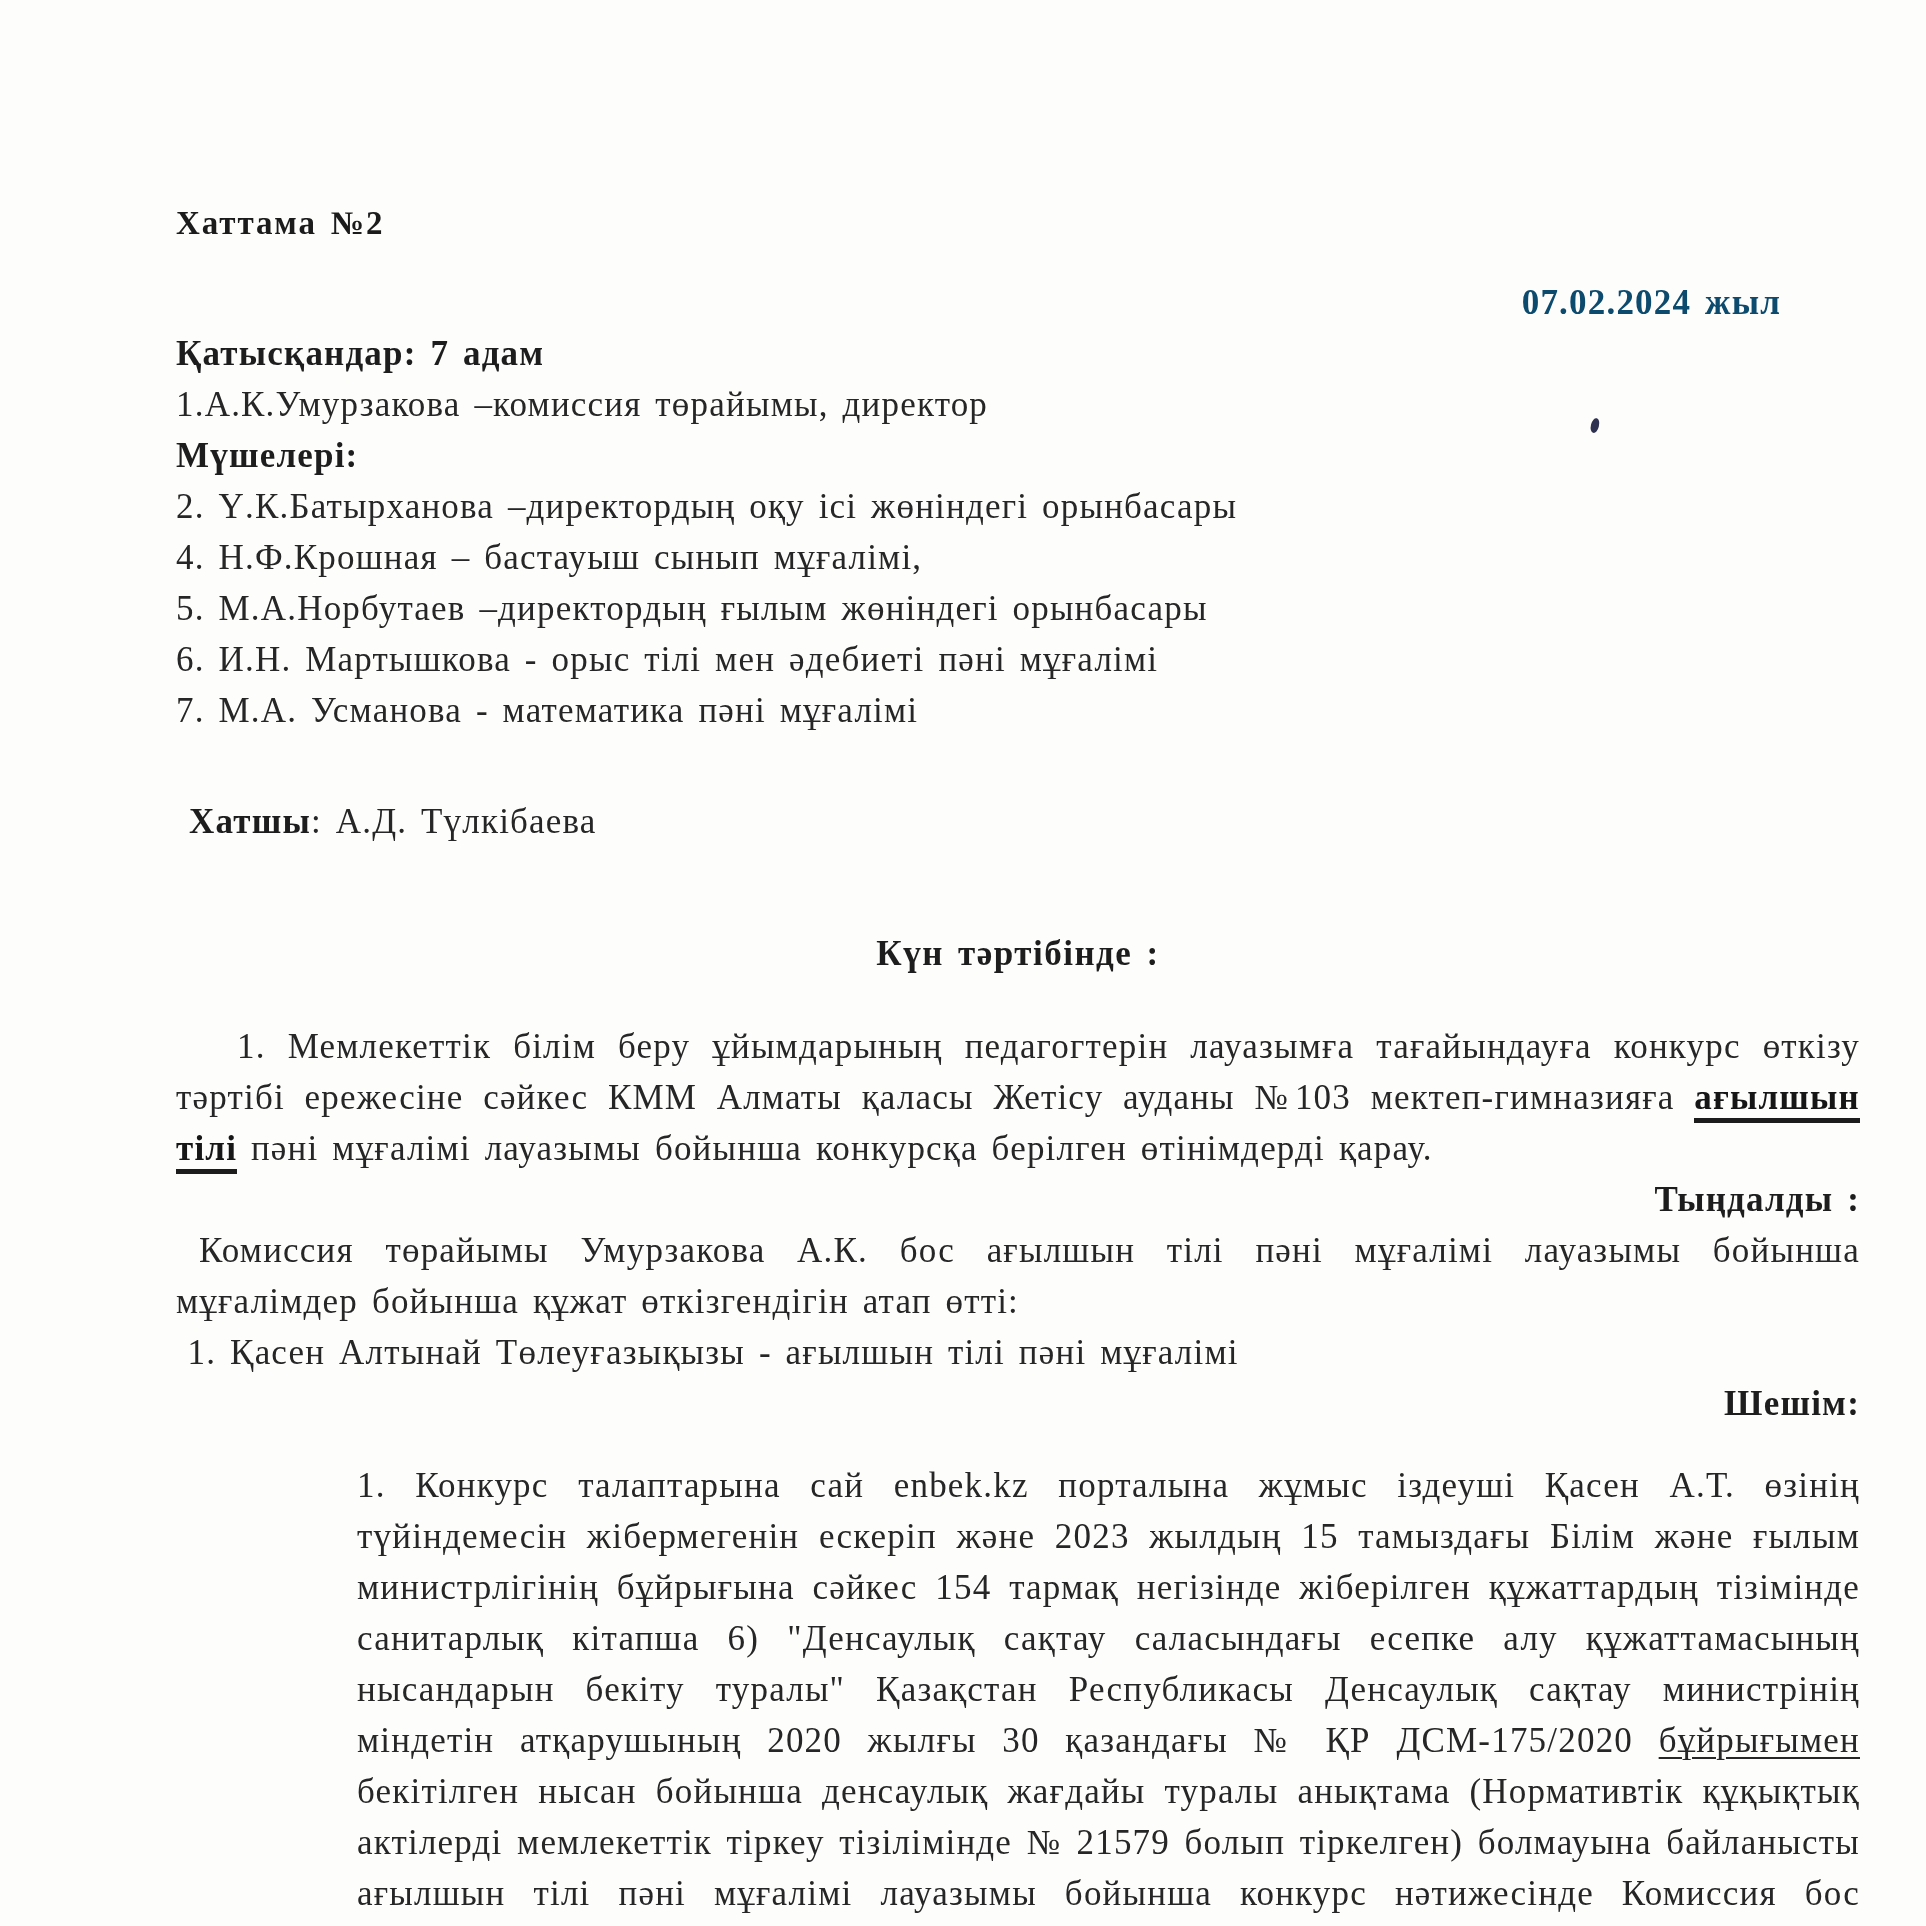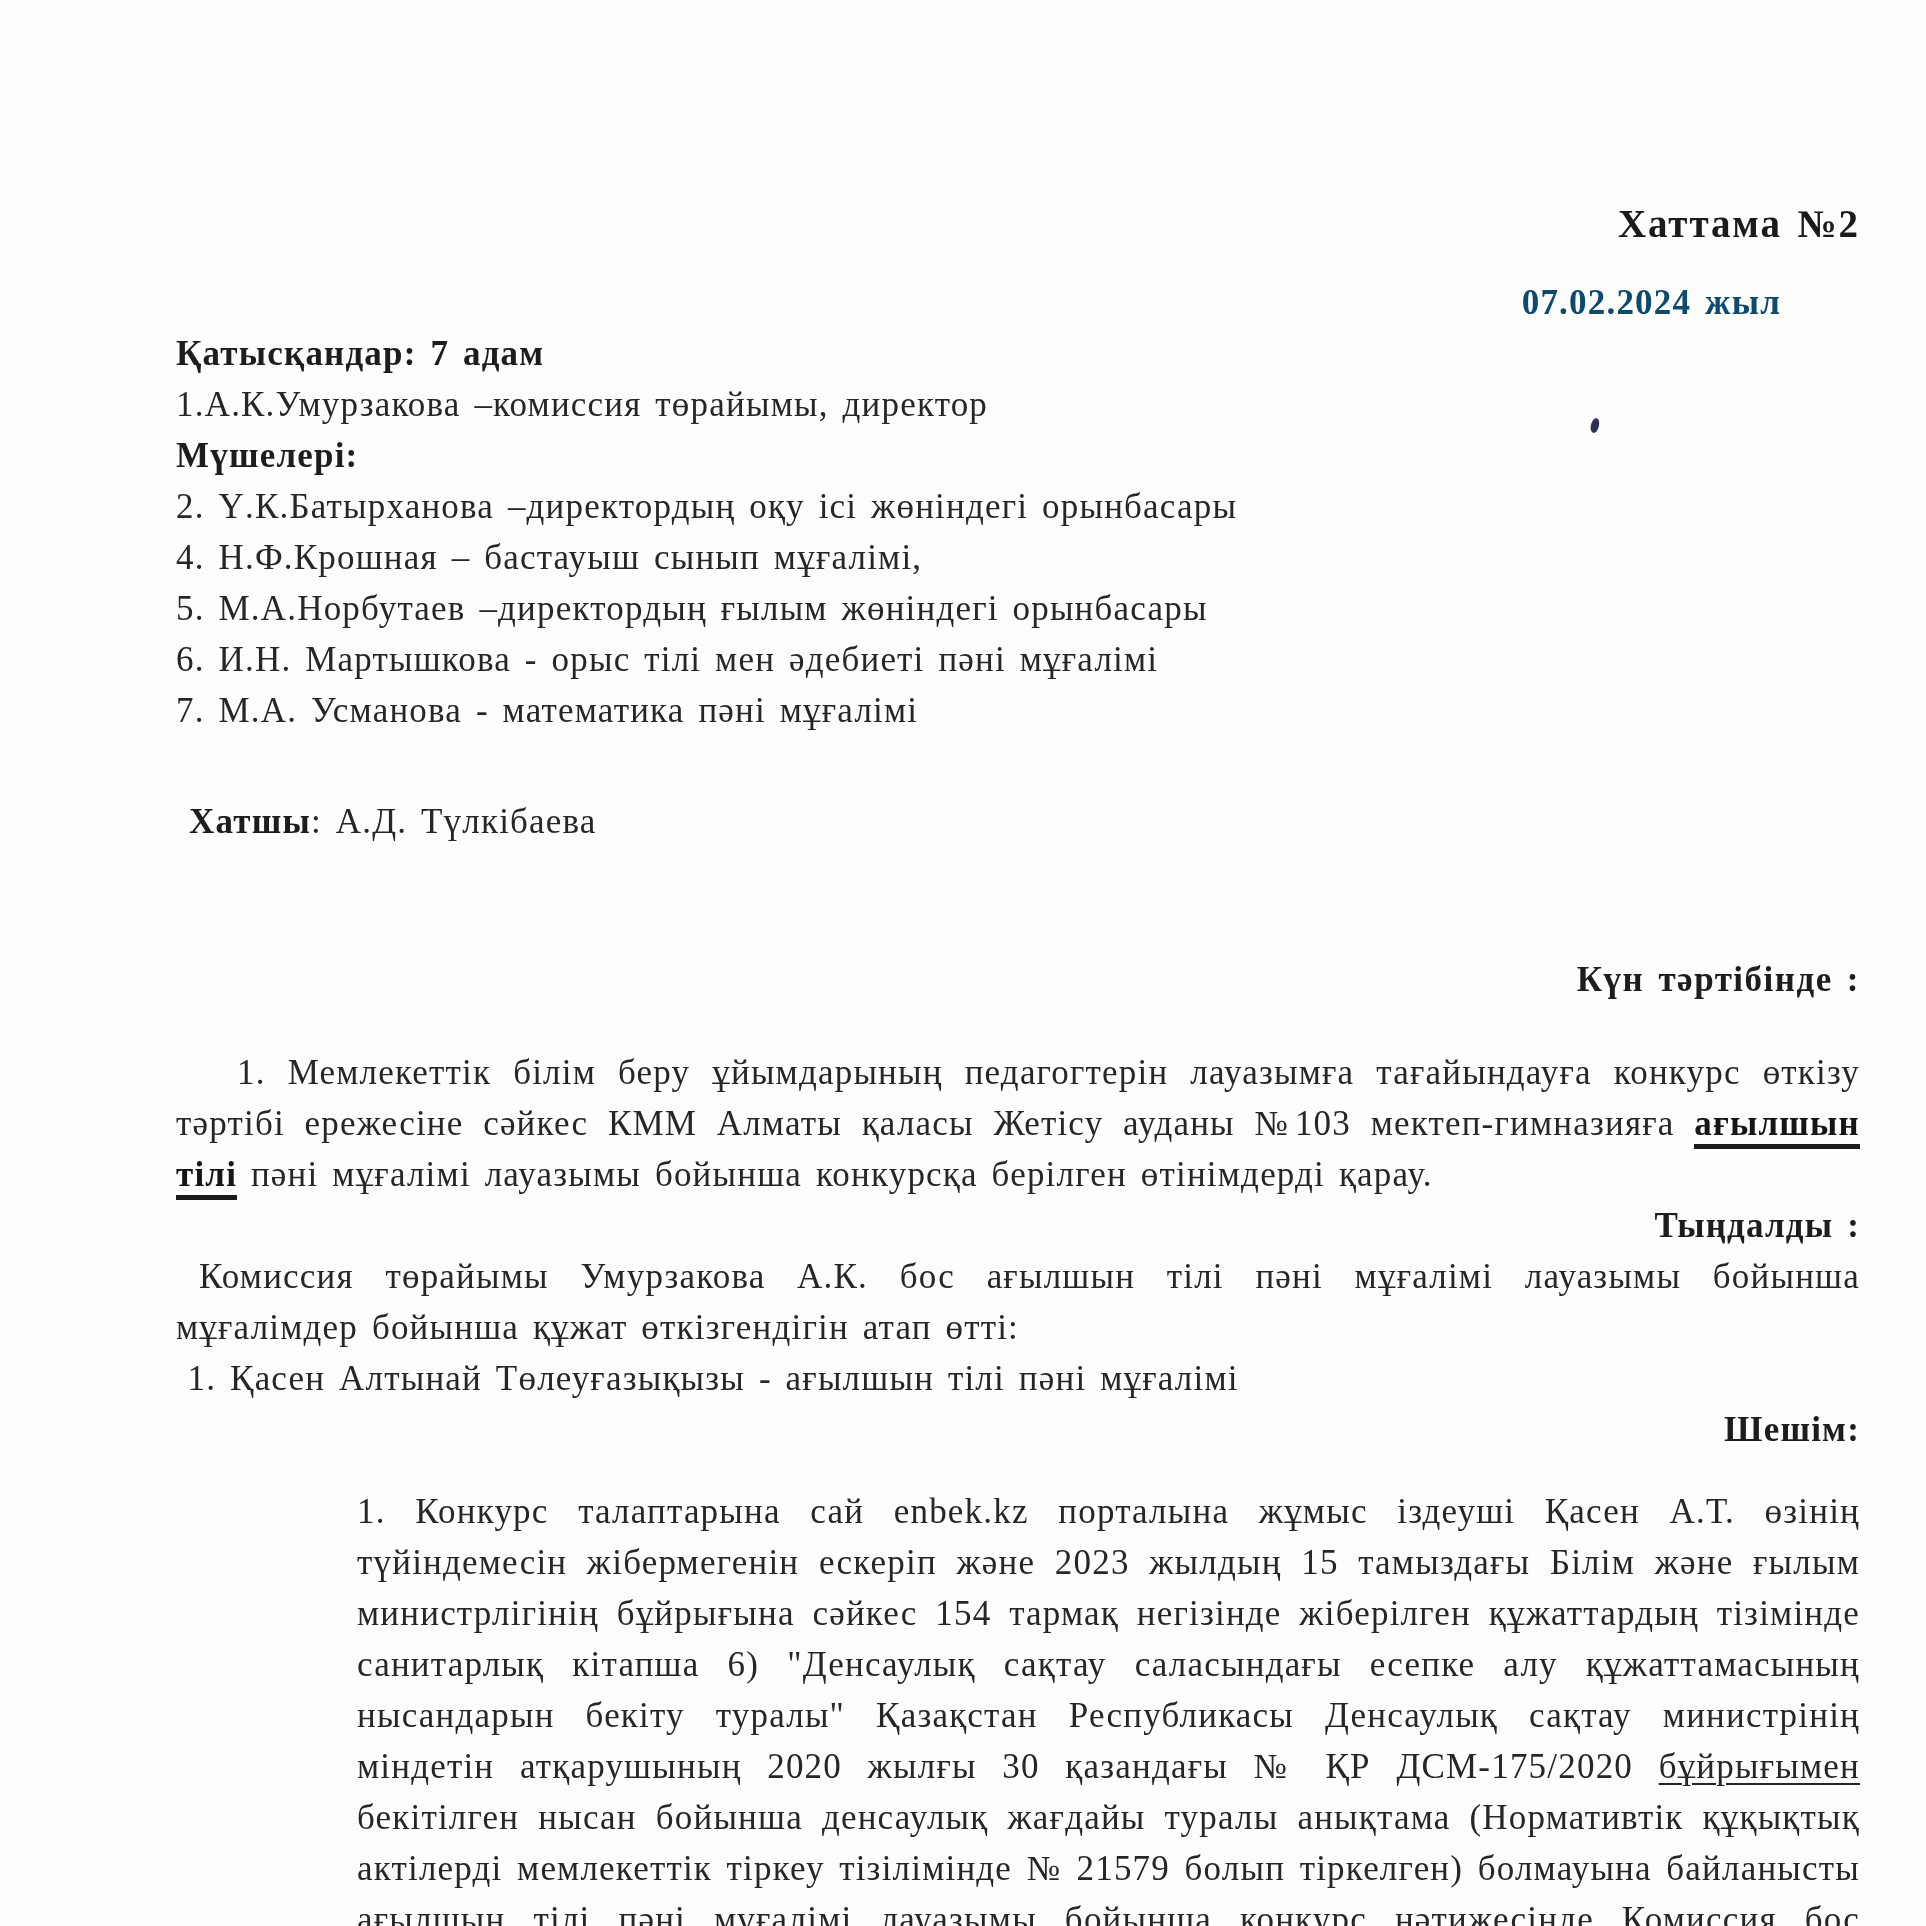--- a/index.html
+++ b/index.html
@@ -13,38 +13,38 @@
     color: #262626;
     font-size: 35px;
     line-height: 51px;
     letter-spacing: 1.2px;
     word-spacing: 3.9px;
   }
   .content { position: relative; z-index: 2; padding: 195px 187px 0 176px; }
   .bold { font-weight: bold; color: #1d1d1d; }
   p { margin: 0; }
   .doc-title {
-    text-align: right;
+    text-align: left;
     font-weight: bold;
-    font-size: 39px;
+    font-size: 33px;
     line-height: 57px;
     letter-spacing: 1.9px;
     color: #1b1b1b;
   }
   .date-line {
     margin-top: 25px;
     text-align: right;
     padding-right: 79px;
     font-weight: bold;
     color: #0c4a6e;
   }
   .participants-header { }
   .line { white-space: nowrap; }
   .secretary-line { margin-top: 60px; text-indent: 13px; }
-  .agenda-header { margin-top: 107px; text-align: right; letter-spacing: 1.5px; }
+  .agenda-header { margin-top: 81px; text-align: center; letter-spacing: 1.5px; }
   .para { text-align: justify; }
   .agenda-para { margin-top: 42px; text-indent: 61px; }
   .hl {
     font-weight: bold;
     color: #161616;
     border-bottom: 5.4px solid #1c1c1c;
     padding-bottom: 0.8px;
   }
   .sub-header { padding-left: 101px; text-align: right; }
   .heard-intro { text-indent: 23px; }

